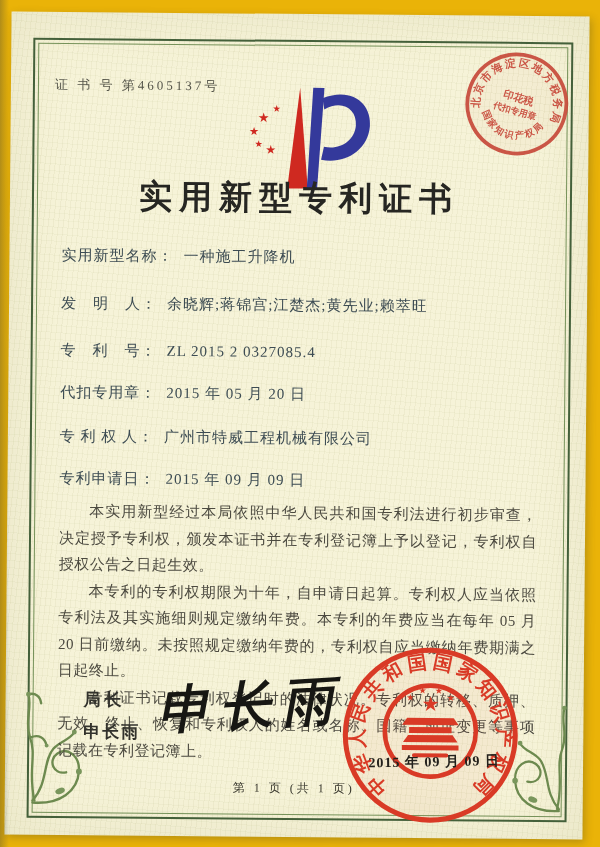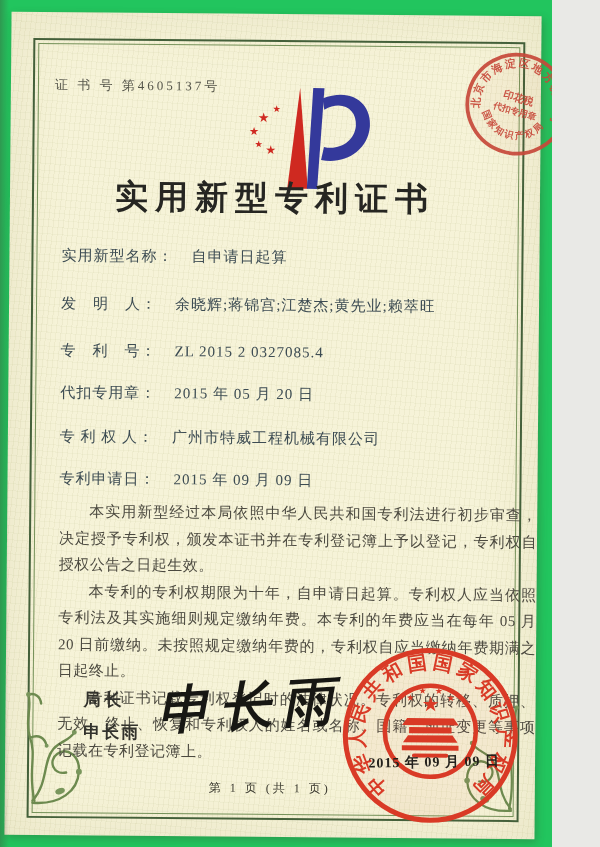--- a/index.html
+++ b/index.html
@@ -1,37 +1,37 @@
 <!DOCTYPE html>
 <html><head>
 <meta charset="utf-8">
 <style>
   html,body{margin:0;padding:0;background:#e9e9e6;}
   .stage{
-    position:relative;width:552px;height:847px;background:#22c55e;overflow:hidden;
+    position:relative;width:600px;height:847px;background:#eab308;overflow:hidden;
     font-family:"Liberation Serif","DejaVu Serif",serif;
   }
   .paper{
     position:absolute;left:8px;top:14px;right:14px;bottom:10px;
     background-color:#f6f3d8;
     background-image:
       repeating-linear-gradient(96deg, rgba(175,170,115,.10) 0 1px, rgba(0,0,0,0) 1px 5px),
       repeating-linear-gradient(4deg, rgba(160,170,110,.07) 0 1px, rgba(0,0,0,0) 1px 7px);
     transform:rotate(.5deg);
     box-shadow:2px 3px 9px rgba(60,60,40,.30), inset 0 0 60px rgba(150,140,80,.14);
   }
   .frame{position:absolute;left:22px;top:26px;right:16px;bottom:17px;border:2px solid #44603a;}
   .frame-inner{position:absolute;inset:3px;border:1px solid #76925a;}
   .abs{position:absolute;}
   .cert-no{left:44px;top:64px;font-size:13px;letter-spacing:3px;color:#55554a;}
   .logo{left:218px;top:70px;width:150px;height:112px;}
   .title{left:0;right:0;top:162px;text-align:center;font-size:33px;font-weight:bold;
          color:#262622;letter-spacing:7px;}
   .field{left:52px;width:480px;font-size:15px;color:#3d4c53;letter-spacing:1px;}
-  .field .lab{margin-right:18px;font-family:Liberation Serif, serif;}
+  .field .lab{margin-right:10px;font-family:Liberation Serif, serif;}
   .f0{top:234px}.f1{top:282px}.f2{top:329px}.f3{top:371px}.f4{top:415px}.f5{top:457px}
   .body-text{left:52px;width:478px;top:486px;font-size:15px;line-height:26.5px;
              color:#4c4a40;text-align:justify;letter-spacing:.5px;}
   .body-text p{margin:0;text-indent:2em;}
   .sig-title{left:78px;top:676px;font-size:17px;color:#32322c;font-weight:600;letter-spacing:4px;}
   .sig-name{left:78px;top:708px;font-size:17px;color:#32322c;font-weight:600;letter-spacing:2px;}
   .sig-script{left:152px;top:656px;width:230px;font-size:52px;font-weight:700;font-style:italic;
               color:#171713;transform:rotate(-4deg);letter-spacing:10px;white-space:nowrap;}
   .seal{left:334px;top:629px;width:182px;height:182px;}
   .seal-date{left:336px;top:738px;width:186px;text-align:center;font-size:14px;font-weight:bold;
@@ -114,21 +114,21 @@
       <g fill="#34399b">
         <polygon points="90,4 102,4 95,112 84,112"></polygon>
         <path d="M 100,15 C 132,2 153,21 151,45 C 149,71 124,86 99,81 L 102,67
                  C 119,71 135,60 136,44 C 137,26 121,16 102,27 Z"></path>
       </g>
     </svg>
 
     <div class="abs title">实用新型专利证书</div>
 
     <div class="abs field f0">
-      <span class="lab">实用新型名称：</span><span>自申请日起算</span>
+      <span class="lab">实用新型名称：</span><span>一种施工升降机</span>
     </div>
     <div class="abs field f1">
       <span class="lab">发　明　人：</span><span>余晓辉;蒋锦宫;江楚杰;黄先业;赖萃旺</span>
     </div>
     <div class="abs field f2">
       <span class="lab">专　利　号：</span><span>ZL 2015 2 0327085.4</span>
     </div>
     <div class="abs field f3">
       <span class="lab">代扣专用章：</span><span>2015 年 05 月 20 日</span>
     </div>

